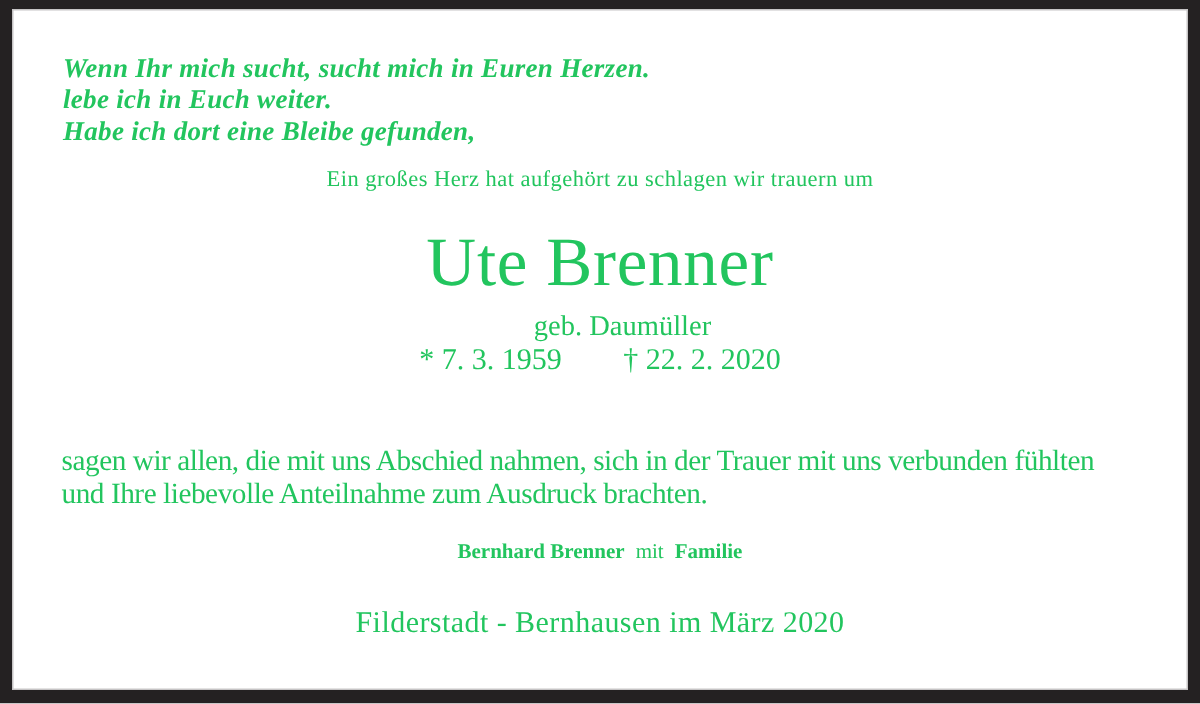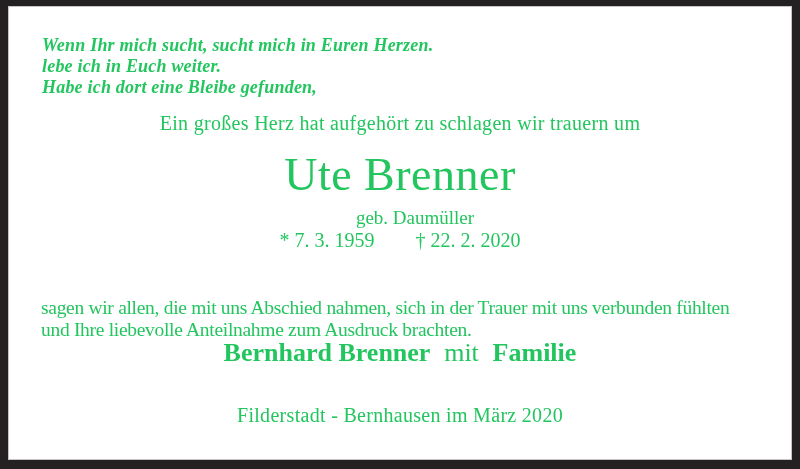--- a/index.html
+++ b/index.html
@@ -39,21 +39,21 @@
     font-size: 18px;
     line-height: 21px;
     letter-spacing: 0.2px;
   }
   .intro-line {
     position: absolute;
     left: 0;
     top: 112px;
     width: 100%;
     text-align: center;
-    font-size: 20px;
+    font-size: 15px;
     letter-spacing: 0.3px;
     white-space: nowrap;
   }
   .deceased-name {
     position: absolute;
     left: 0;
     top: 150px;
     width: 100%;
     text-align: center;
     font-size: 46px;
@@ -94,24 +94,24 @@
     font-size: 19.5px;
     line-height: 22px;
     letter-spacing: -0.3px;
   }
   .thanks-body div {
     white-space: nowrap;
   }
   .family-line {
     position: absolute;
     left: 0;
-    top: 338px;
+    top: 361px;
     width: 100%;
     text-align: center;
-    font-size: 26px;
+    font-size: 14px;
   }
   .family-line .bold {
     font-weight: bold;
   }
   .family-line span + span {
     margin-left: 0.28em;
   }
   .place-date-line {
     position: absolute;
     left: 0;

